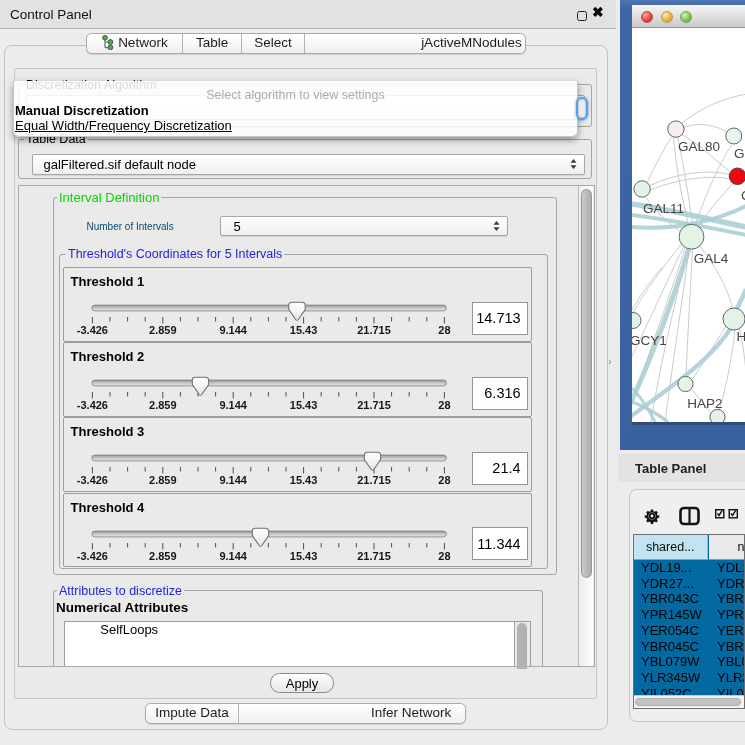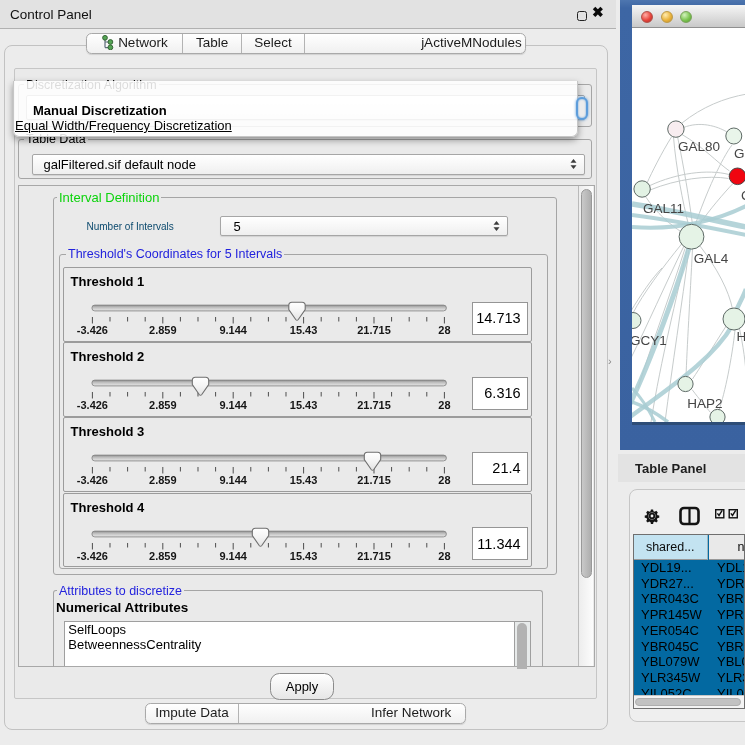--- a/index.html
+++ b/index.html
@@ -34,47 +34,47 @@
   border:1px solid #a6a6a6; border-radius:2px; font-size:13px; color:#000;
   box-shadow:0 1px 1px rgba(0,0,0,0.1); }
 .combo .txt { position:absolute; left:11px; top:50%; transform:translateY(-50%); }
 .combo .arr { position:absolute; right:7px; top:50%; transform:translateY(-50%); line-height:0; }
 
 #popup { position:absolute; left:13px; top:81px; width:565px; height:56px;
   background:rgba(255,255,255,0.86); border:1px solid #c6c6c6; border-top:none;
   border-radius:0 0 6px 6px; box-shadow:0 3px 7px rgba(0,0,0,0.40); z-index:5; }
 #popup .p1 { position:absolute; left:0; top:7px; width:100%; text-align:center;
   color:#ababab; font-size:12.5px; }
-#popup .p2 { position:absolute; left:19px; top:22px; font-size:13px; font-weight:bold; color:#000; }
+#popup .p2 { position:absolute; left:1px; top:22px; font-size:13px; font-weight:bold; color:#000; }
 #popup .p3 { position:absolute; left:1px; top:37px; font-size:13px; color:#000;text-decoration:underline; }
 
 #scroll { position:absolute; left:17.7px; top:184.7px; width:577px; height:482.5px;
   border:1px solid #a8a8a8; background:#eaeaea; }
 #vsbtrack { position:absolute; left:577.7px; top:185.7px; width:15.5px; height:480.5px;
   background:linear-gradient(90deg,#ededed,#fcfcfc); border-left:1px solid #b9b9b9; }
 #vsbthumb { position:absolute; left:580.5px; top:189px; width:11.5px; height:389px;
   background:linear-gradient(90deg,#c9c9c9,#aeaeae); border:1px solid #999; border-radius:6px; }
 
 .tbox { position:absolute; left:62.6px; width:469.4px; height:74.5px;
   border:1px solid #9c9c9c; border-radius:2px; background:#eaeaea; }
 .ttitle { position:absolute; left:7px; top:6px; font-size:13px; font-weight:bold; color:#000; }
 .tval { position:absolute; left:408px; top:33.6px; width:56px; height:33px;
   background:#fff; border:1.3px solid #959595; font-size:14.5px; color:#000;
   display:flex; align-items:center; justify-content:flex-end; padding-right:6px; }
 
 #attrlist { position:absolute; left:63.8px; top:620.5px; width:451px; height:45.7px;
   background:#fff; border:1px solid #9f9f9f; border-bottom:none; overflow:hidden;
   font-size:13px; color:#000; }
-#attrlist div { padding-left:3.5px; line-height:15.8px; }
+#attrlist div { padding-left:3.5px; line-height:15.8px;margin-left:32px; }
 #listsb { position:absolute; left:514.8px; top:620.5px; width:15.9px; height:45.7px;
   background:#e7eaea; border:1px solid #9f9f9f; border-left:none; border-bottom:none; }
 #listsbthumb { position:absolute; left:2.5px; top:1px; width:9.5px; height:46px;
   background:#b2b2b2; border-radius:5.5px 5.5px 0 0; }
 
-#applybtn { position:absolute; left:270px; top:673px; width:64px; height:27px;
+#applybtn { position:absolute; left:270px; top:673px; width:64px; height:20px;
   background:linear-gradient(#ffffff,#e6e6e6); border:1px solid #8a8a8a;
   border-radius:9.5px; font-size:13px; color:#000; display:flex;
   align-items:center; justify-content:center; }
 
 
 #netwin { position:absolute; left:619.5px; top:0; width:126px; height:450px;
   background:linear-gradient(#4e76af 0px,#3d66a4 8px,#3a62a0 100%); }
 #nettitle { position:absolute; left:631.5px; top:5px; width:113.5px; height:23px;
   background:linear-gradient(#f6f6f6,#c9c9c9); border-bottom:1px solid #909090; }
 .tl { position:absolute; top:5.5px; width:12px; height:12px; border-radius:50%; }
@@ -141,20 +141,21 @@
 <div id="ipanel"></div>
 
 <div class="gbox" style="left:18px;top:84px;width:574px;height:43px"></div>
 <div class="glabel" style="left:24px;top:77.5px;color:#000">Discretization Algorithm</div>
 <div class="combo" style="left:26px;top:95px;width:559px;height:25px"></div>
 <div style="position:absolute;left:575.5px;top:96.5px;width:12px;height:23px;
   border:2.6px solid #5d9ddb;border-radius:6px;box-shadow:0 0 3px #5d9ddb,inset 0 0 2px #5d9ddb;
   background:#ececec;z-index:6"></div>
 
 <div id="popup">
+  <div class="p1">Select algorithm to view settings</div>
   <div class="p2">Manual Discretization</div>
   <div class="p3">Equal Width/Frequency Discretization</div>
 </div>
 
 <div class="gbox" style="left:18px;top:138.5px;width:574px;height:40px"></div>
 <div class="glabel" style="left:24px;top:131.5px;color:#000">Table Data</div>
 <div class="combo" style="left:31.5px;top:154px;width:553.5px;height:20.5px">
   <span class="txt">galFiltered.sif default node</span>
     <span class="arr"><svg width="7" height="11" viewBox="0 0 7 11">
 <path d="M 3.5 0.5 L 6.5 4.2 L 0.5 4.2 Z" fill="#3c3c3c"></path>
@@ -336,21 +337,20 @@
       <path d="M 188.3 41.5 L 188.3 37.4 Q 188.3 34.3 191.4 34.3 L 201.6 34.3 Q 204.7 34.3 204.7 37.4 L 204.7 41.5 L 197.8 51.5 Q 196.5 53.0 195.2 51.5 Z" fill="url(#thm)" stroke="#6f6f6f" stroke-width="1.1"></path>
     </svg>
 <div class="tval">11.344</div>
 </div>
 
 <div class="gbox" style="left:52.6px;top:590px;width:490px;height:77px;border-bottom:none;border-radius:3px 3px 0 0"></div>
 <div class="glabel" style="left:57px;top:583.5px;color:#2222dd">Attributes to discretize</div>
 <div style="position:absolute;left:56px;top:600px;font-size:13.5px;font-weight:bold;color:#000">Numerical Attributes</div>
 <div id="attrlist">
   <div>SelfLoops</div>
-  <div>BetweennessCentrality</div>
 </div>
 <div id="listsb">
     <div id="listsbthumb"></div>
   </div>
 
 <div id="applybtn">Apply</div>
 
 <div class="tabbar" id="bottabs">
   <div class="tab" style="width:93.5px">Impute Data</div>
   <div class="tab sel" style="width:119px">Discretize Data</div>

